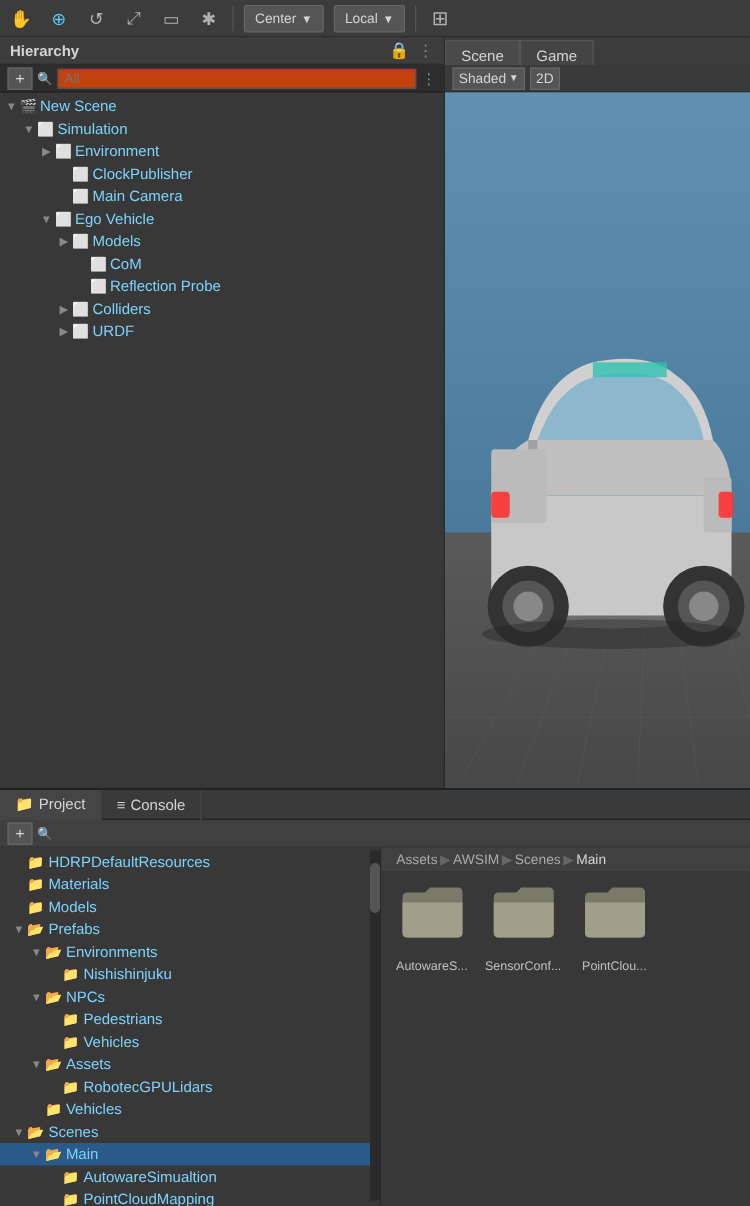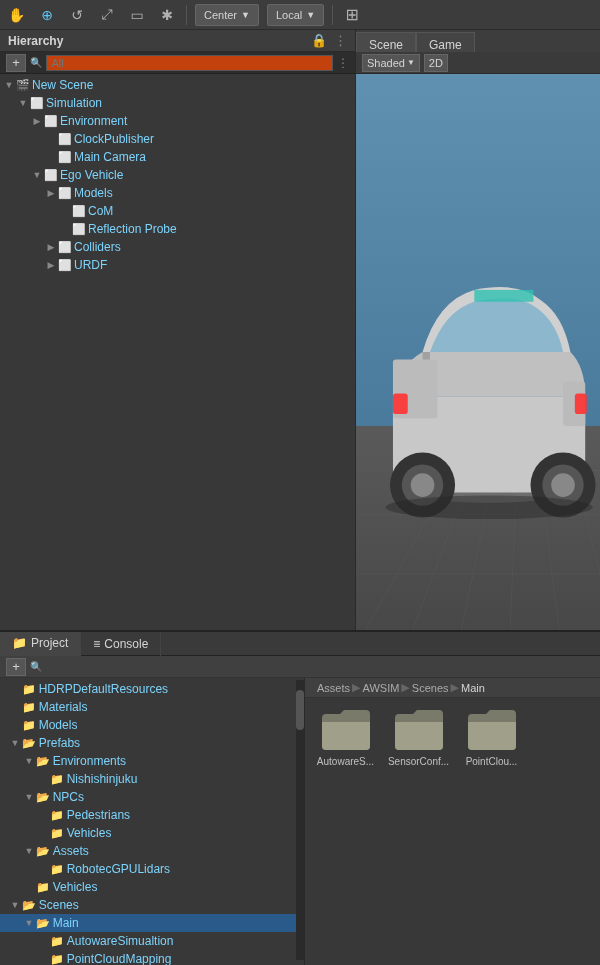--- a/index.html
+++ b/index.html
@@ -307,21 +307,21 @@
       flex-wrap: wrap;
       padding: 8px;
       gap: 8px;
       align-content: flex-start;
     }
     .asset-item {
       width: 65px;
       display: flex;
       flex-direction: column;
       align-items: center;
-      gap: 4px;
+      gap: 16px;
       cursor: pointer;
     }
     .asset-label {
       font-size: 10px;
       color: #c0c0c0;
       text-align: center;
       word-break: break-all;
     }
 
     

